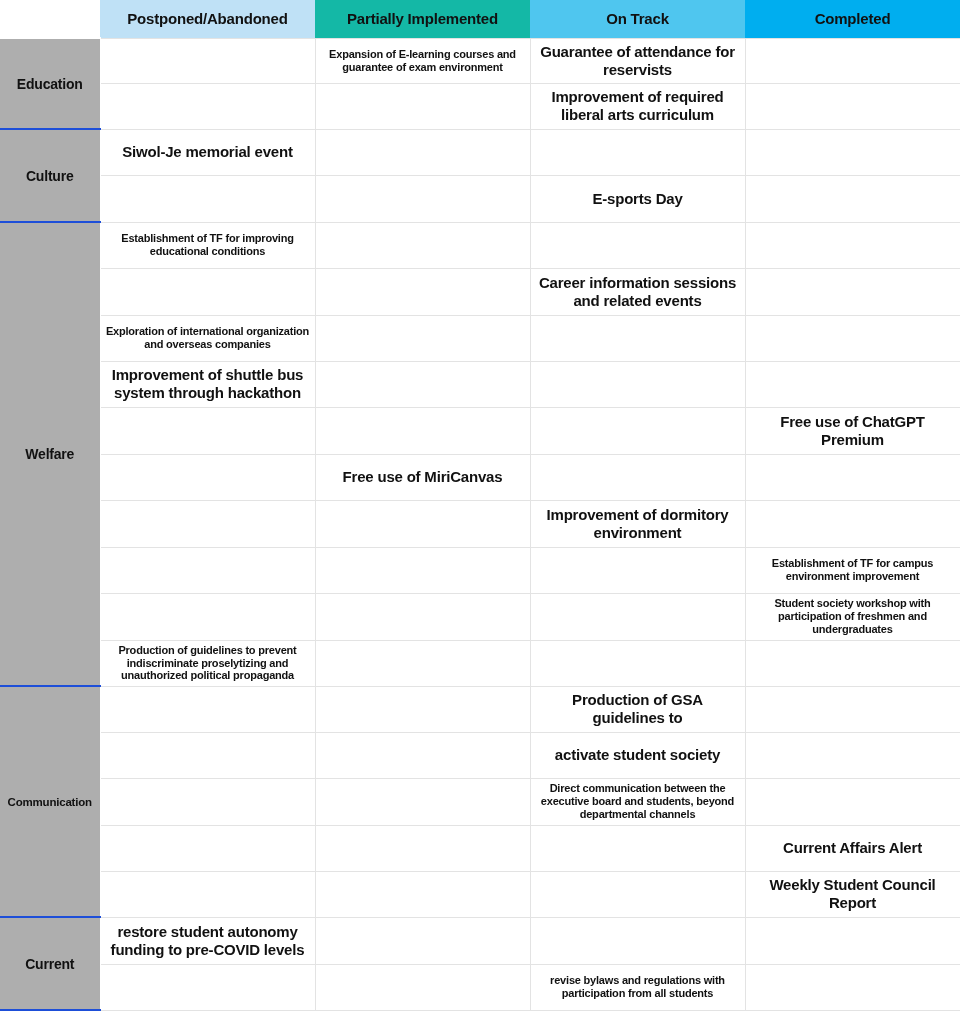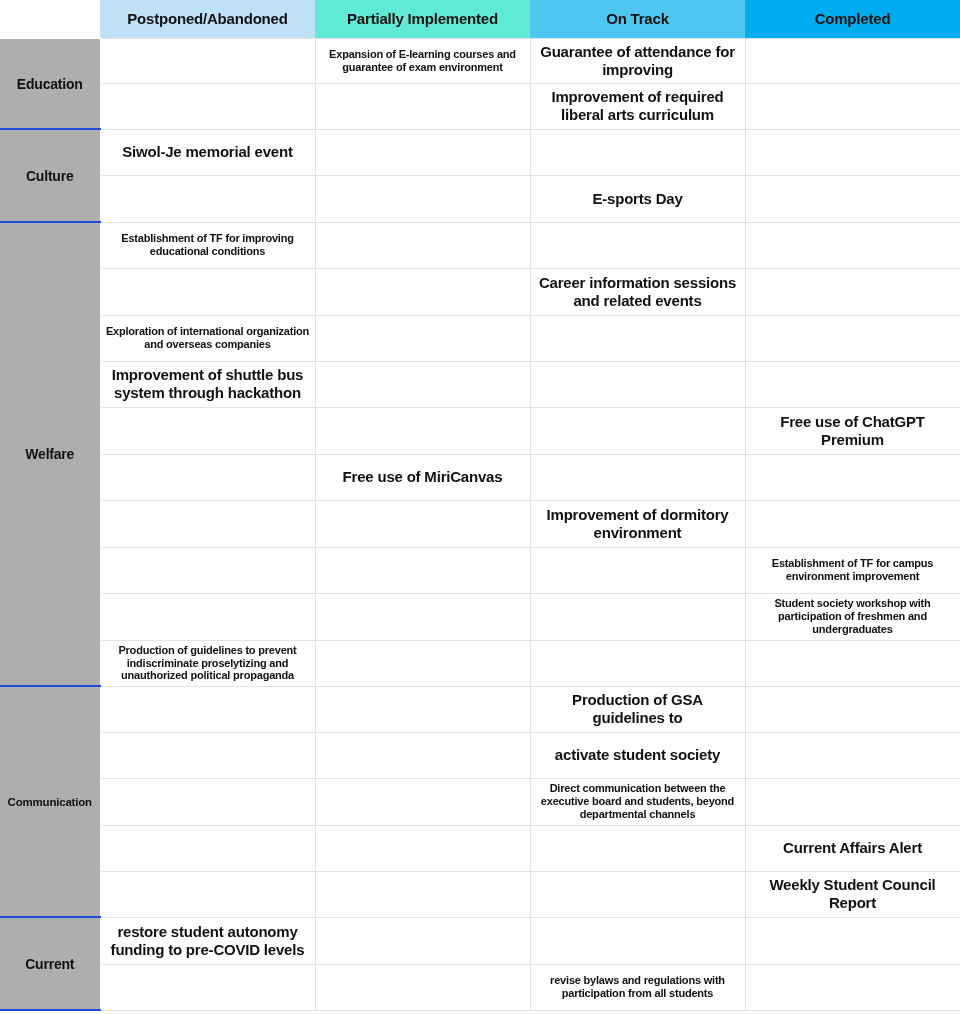--- a/index.html
+++ b/index.html
@@ -86,36 +86,36 @@
     <col class="c-cat">
     <col class="c-col">
       <col class="c-col">
       <col class="c-col">
       <col class="c-col">
   </colgroup>
   <thead>
     <tr class="header-row">
       <th class="corner-cell"></th>
       <th class="h-1">Postponed/Abandoned</th>
-      <th class="h-2" style="background: #5eead4;">Partially Implemented</th>
+      <th class="h-2" style="background: #14b8a6;">Partially Implemented</th>
       <th class="h-3" style="background: rgb(79, 198, 239);">On Track</th>
       <th class="h-4" style="background: rgb(0, 174, 239);">Completed</th>
     </tr>
   </thead>
   <tbody id="matrix-body">
       <tr style="height: 45px;">
         <td class="cat-cell" rowspan="2">Education</td>
         <td class="cell empty">
           <span class="big"></span>
         </td>
         <td class="cell">
           <span class="small">Expansion of E-learning courses and guarantee of exam environment</span>
         </td>
         <td class="cell">
-          <span class="big">Guarantee of attendance for improving</span>
+          <span class="big">Guarantee of attendance for reservists</span>
         </td>
         <td class="cell empty">
           <span class="big"></span>
         </td>
       </tr>
       <tr style="height: 46px; margin-left: 32px;">
         <td class="cell empty">
           <span class="big"></span>
         </td>
         <td class="cell empty">

